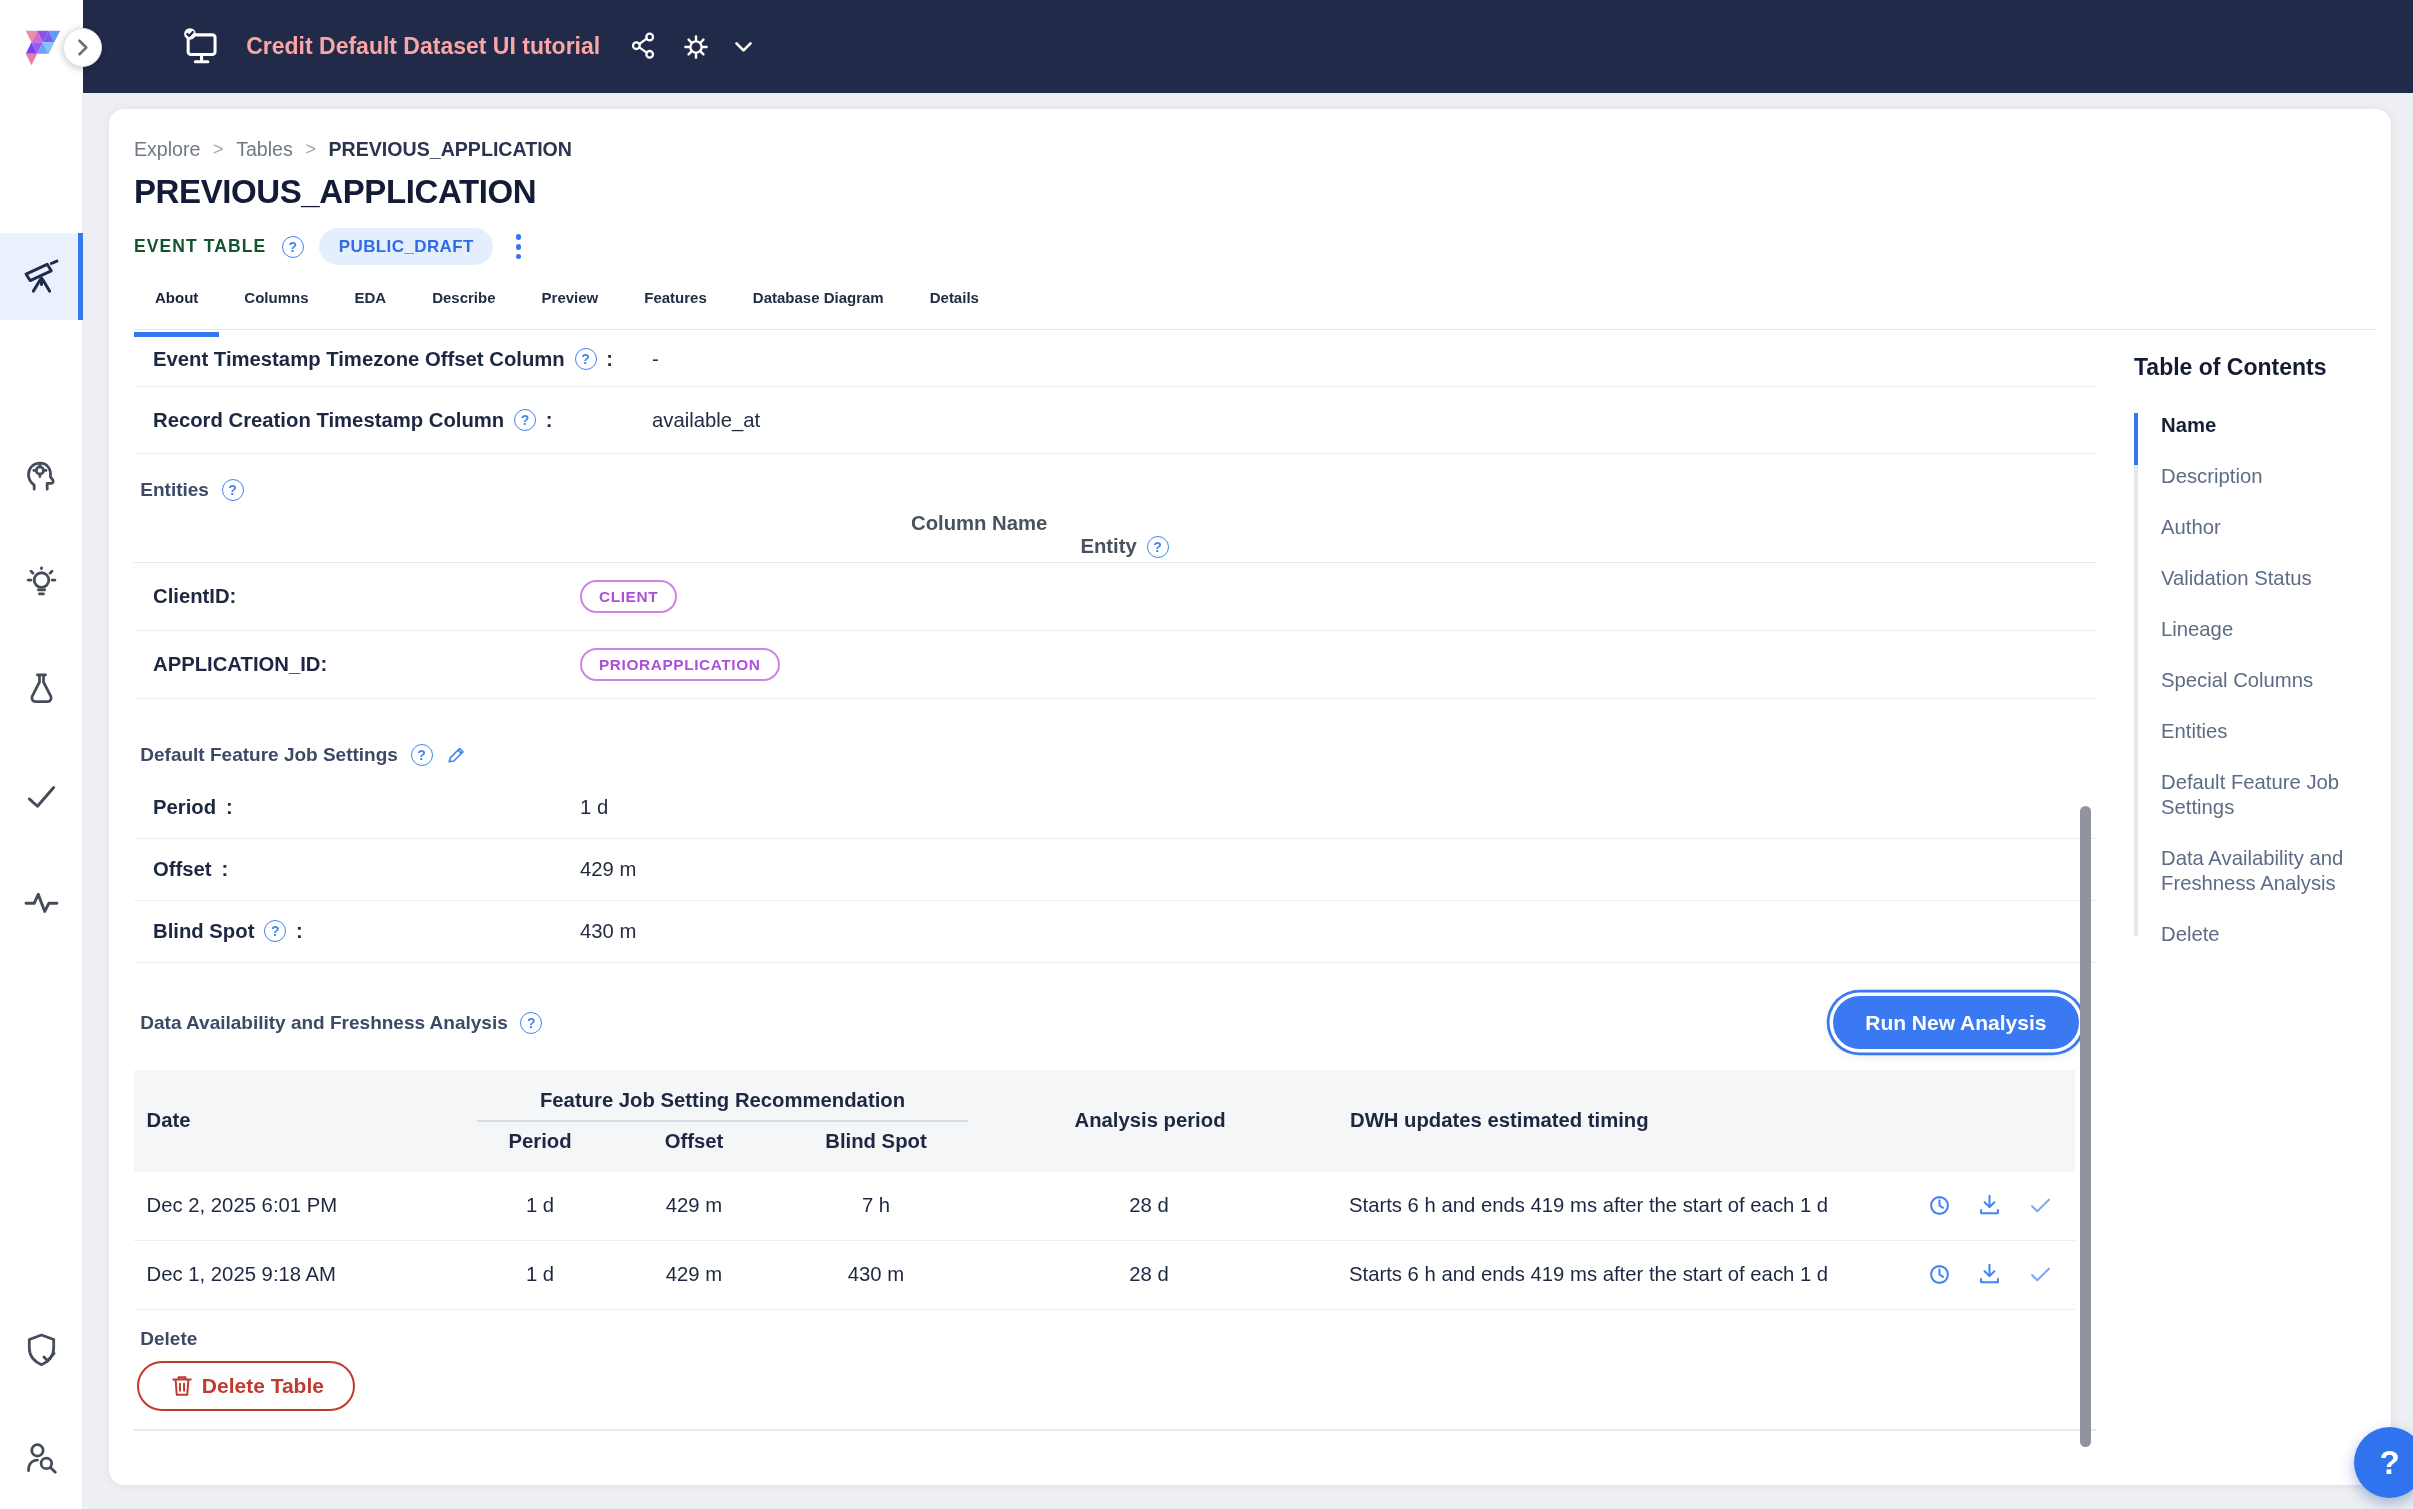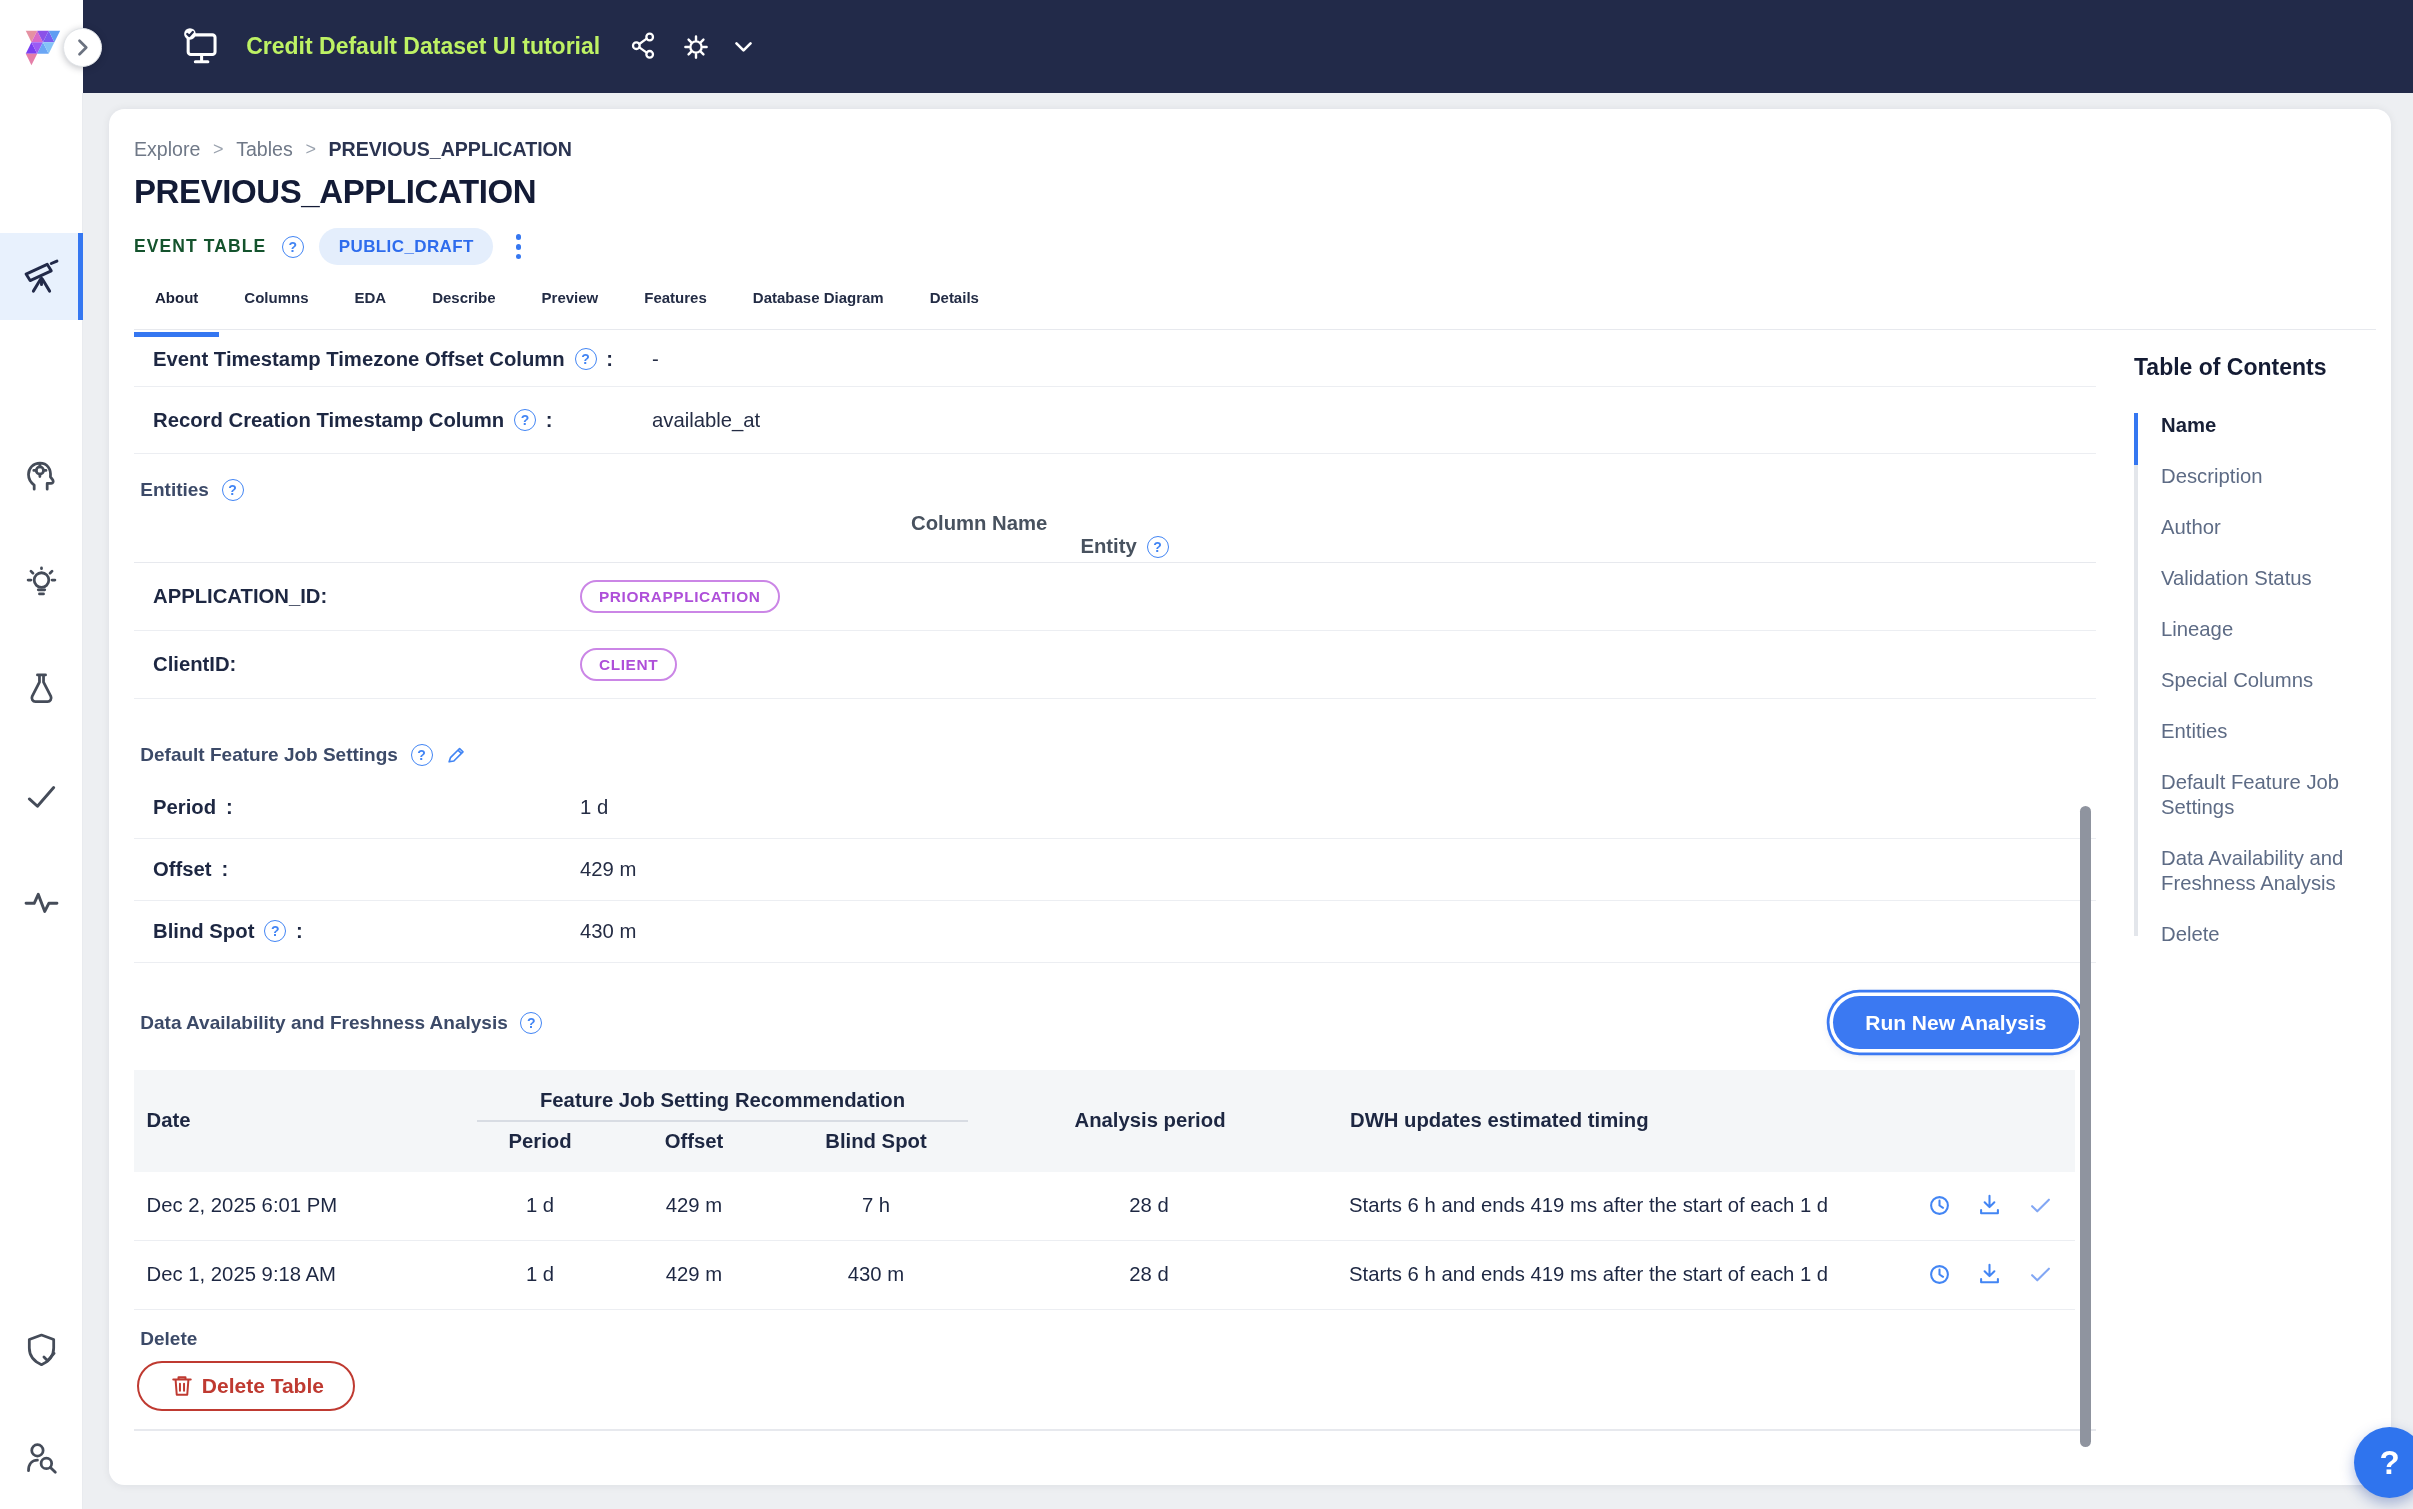--- a/index.html
+++ b/index.html
@@ -14,21 +14,21 @@
   
   .topbar { position:absolute; left:0; top:0; width:2413px; height:93px;
     background:#222a49; display:flex; align-items:center; z-index:20; }
   .brand { width:83px; height:93px; background:#fff; display:flex;
     align-items:center; justify-content:center; flex:0 0 auto; }
   .collapse-btn { position:absolute; left:63px; top:28px; width:39px; height:39px;
     border-radius:50%; background:#fff; border:1.4px solid #e1e4e8;
     box-shadow:0 1.4px 7px rgba(10,15,30,.25); display:flex; align-items:center;
     justify-content:center; z-index:25; cursor:pointer; }
   .proj { display:flex; align-items:center; margin-left:98px; gap:18px; }
-  .proj-title { color:#bef264; font-size:23px; font-weight:700; margin:0 11.2px 0 4.2px; white-space:nowrap; }
+  .proj-title { color:#fca5a5; font-size:23px; font-weight:700; margin:0 11.2px 0 4.2px; white-space:nowrap; }
   .tb-right { margin-left:auto; display:flex; align-items:center; padding-right:112px; }
   .notif { position:relative; width:87px; height:77px; flex:0 0 auto; cursor:pointer; }
   .bell { position:absolute; left:0; top:31px; }
   .badge { position:absolute; left:22.4px; top:5.6px; height:34px; padding:0 14px;
     background:#b3251c; border-radius:17px; color:#fff; font-size:19.6px; font-weight:700;
     display:flex; align-items:center; letter-spacing:0.4px; }
   .avatar { width:55px; height:55px; border-radius:50%; background:#ced3da; color:#171c26;
     font-size:24px; font-weight:700; display:flex; align-items:center; justify-content:center;
     margin-left:9.8px; flex:0 0 auto; cursor:pointer; }
   .uname { color:#fff; font-size:22px; font-weight:700; margin-left:21px; white-space:nowrap; }
@@ -306,26 +306,26 @@
     <div class="ent-head">
       <div class="ent-c1">
           <span>Column Name</span>
         </div>
       <div>
         <span>Entity</span>
         <span class="help">?</span>
       </div>
     </div>
     <div class="ent-row">
+      <span class="ent-c1">ClientID:</span>
+      <span class="pill">CLIENT</span>
+    </div>
+    <div class="ent-row">
       <span class="ent-c1">APPLICATION_ID:</span>
       <span class="pill">PRIORAPPLICATION</span>
-    </div>
-    <div class="ent-row">
-      <span class="ent-c1">ClientID:</span>
-      <span class="pill">CLIENT</span>
     </div>
 
     
     <div class="section-lbl mt-fjs">
       <span>Default Feature Job Settings</span>
       <span class="help">?</span>
       <svg width="25" height="25" viewBox="0 0 48 48" fill="none" stroke="#4285f4" stroke-width="3.2" stroke-linecap="round" stroke-linejoin="round">
         <path d="M8 38 l2.5-8 L28 12.5 l6.5 6.5 L17 36.5 z M25 15.5 l6.5 6.5"></path>
       </svg>
     </div>

